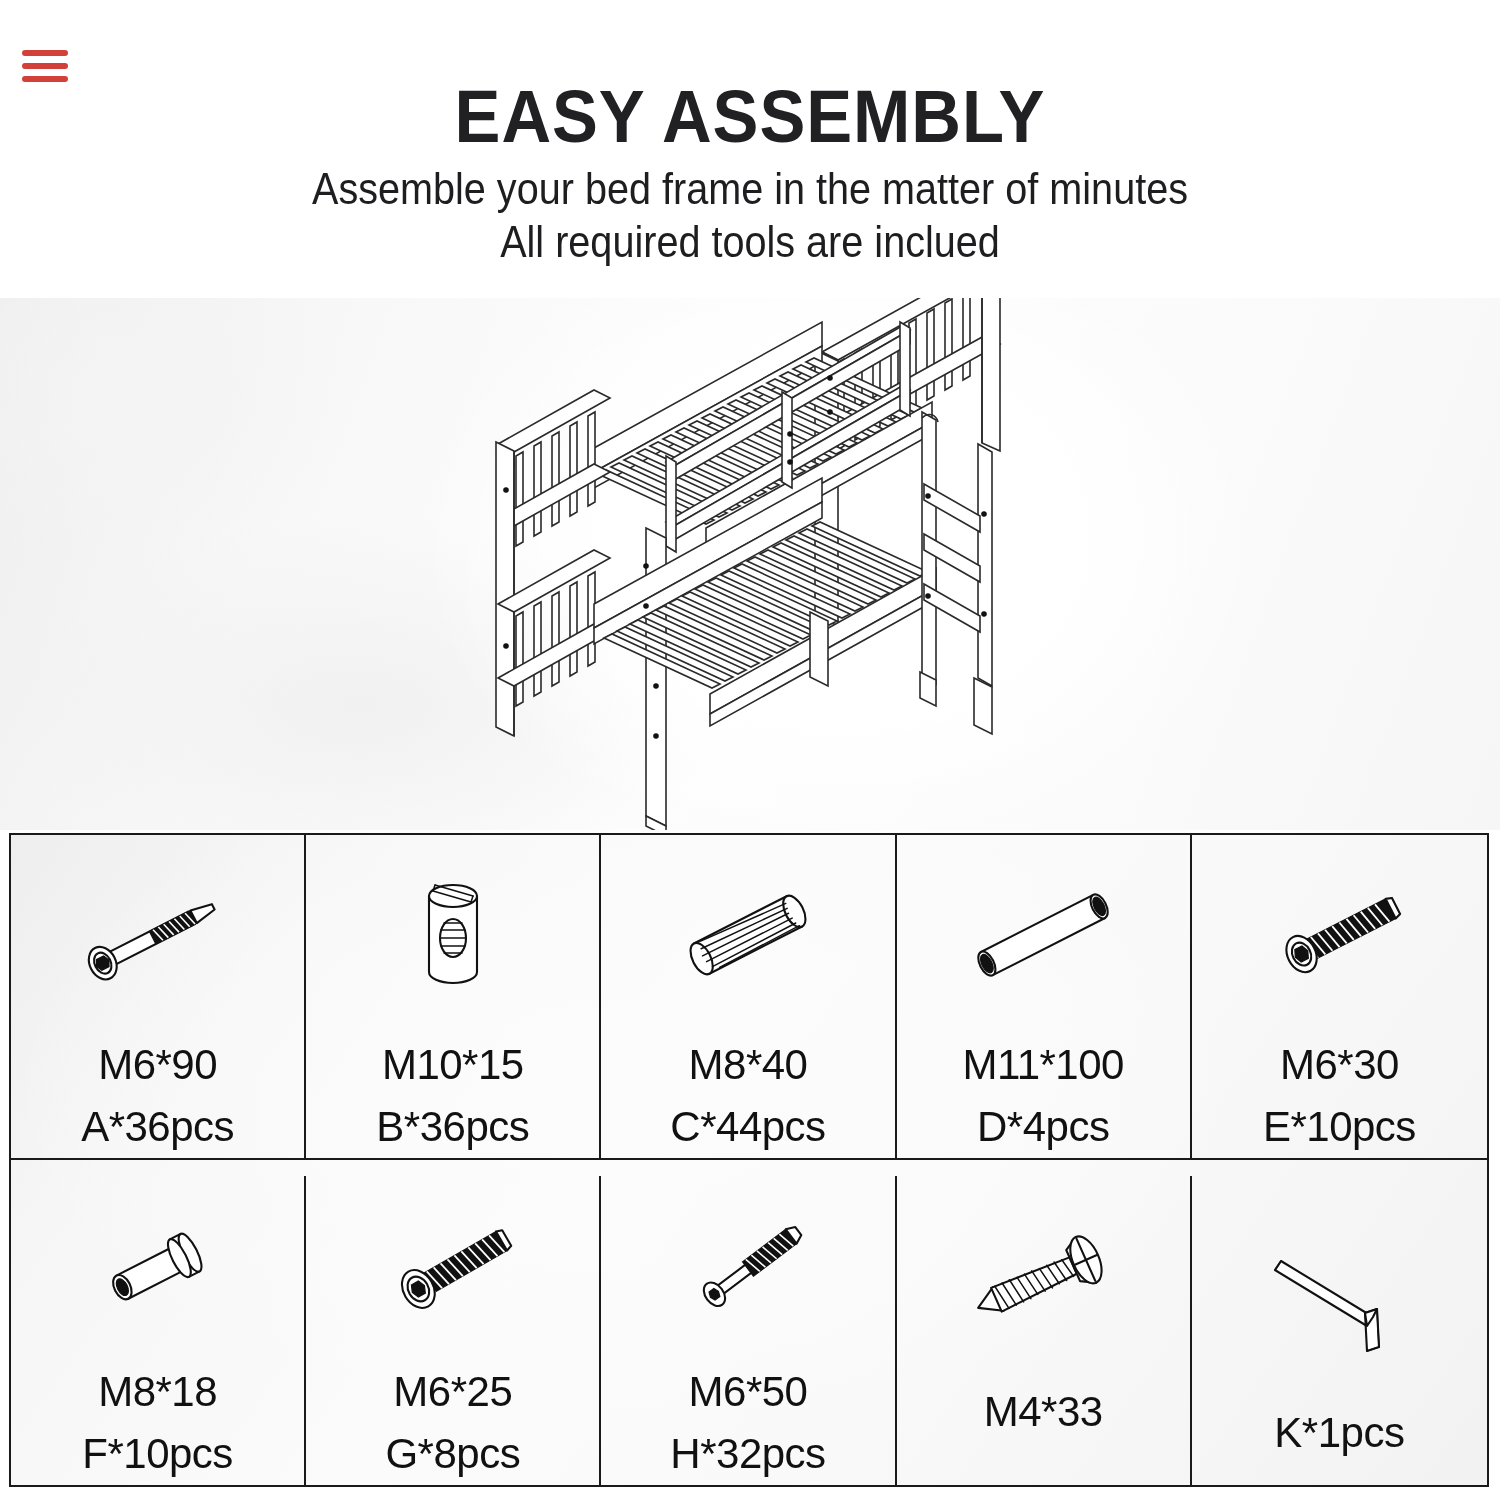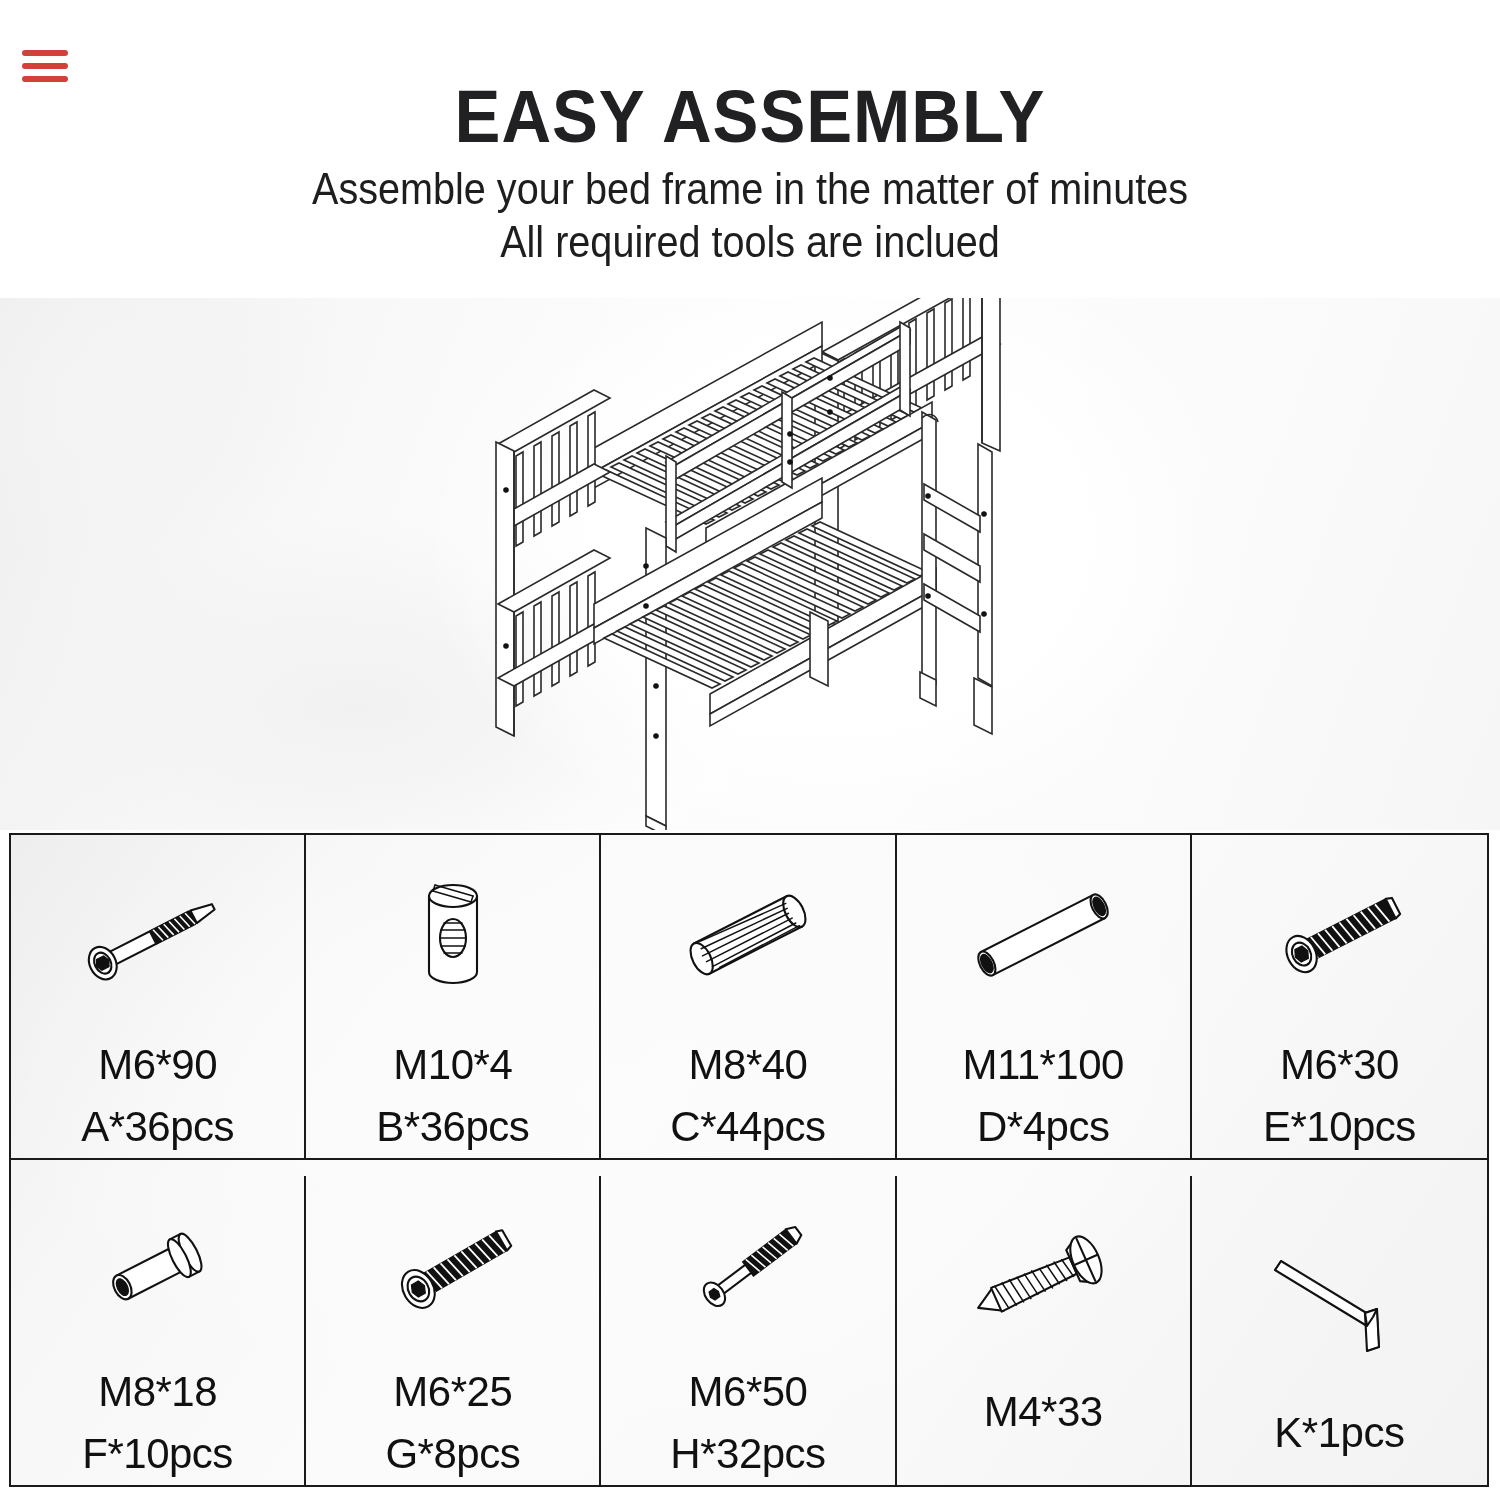--- a/index.html
+++ b/index.html
@@ -381,21 +381,21 @@
           <g class="stroke-thin">
             <path d="M58,70 L82,70"></path>
             <path d="M57,78 L83,78"></path>
             <path d="M58,86 L82,86"></path>
             <path d="M61,63 L79,63"></path>
             <path d="M61,93 L79,93"></path>
           </g>
         </svg>
       </div>
       <div class="cell-label">
-        <span class="l1">M10*4</span>
+        <span class="l1">M10*15</span>
         <span class="l2">B*36pcs</span>
       </div>
     </div>
 
     <div class="cell">
       <div class="cell-art">
         <svg width="200" height="150" viewBox="0 0 200 150">
           <g transform="rotate(-27 100 75)">
             <path class="fillw" d="M48,58 L152,58 L152,92 L48,92 Z"></path>
             <ellipse class="fillw" cx="48" cy="75" rx="9" ry="17"></ellipse>

